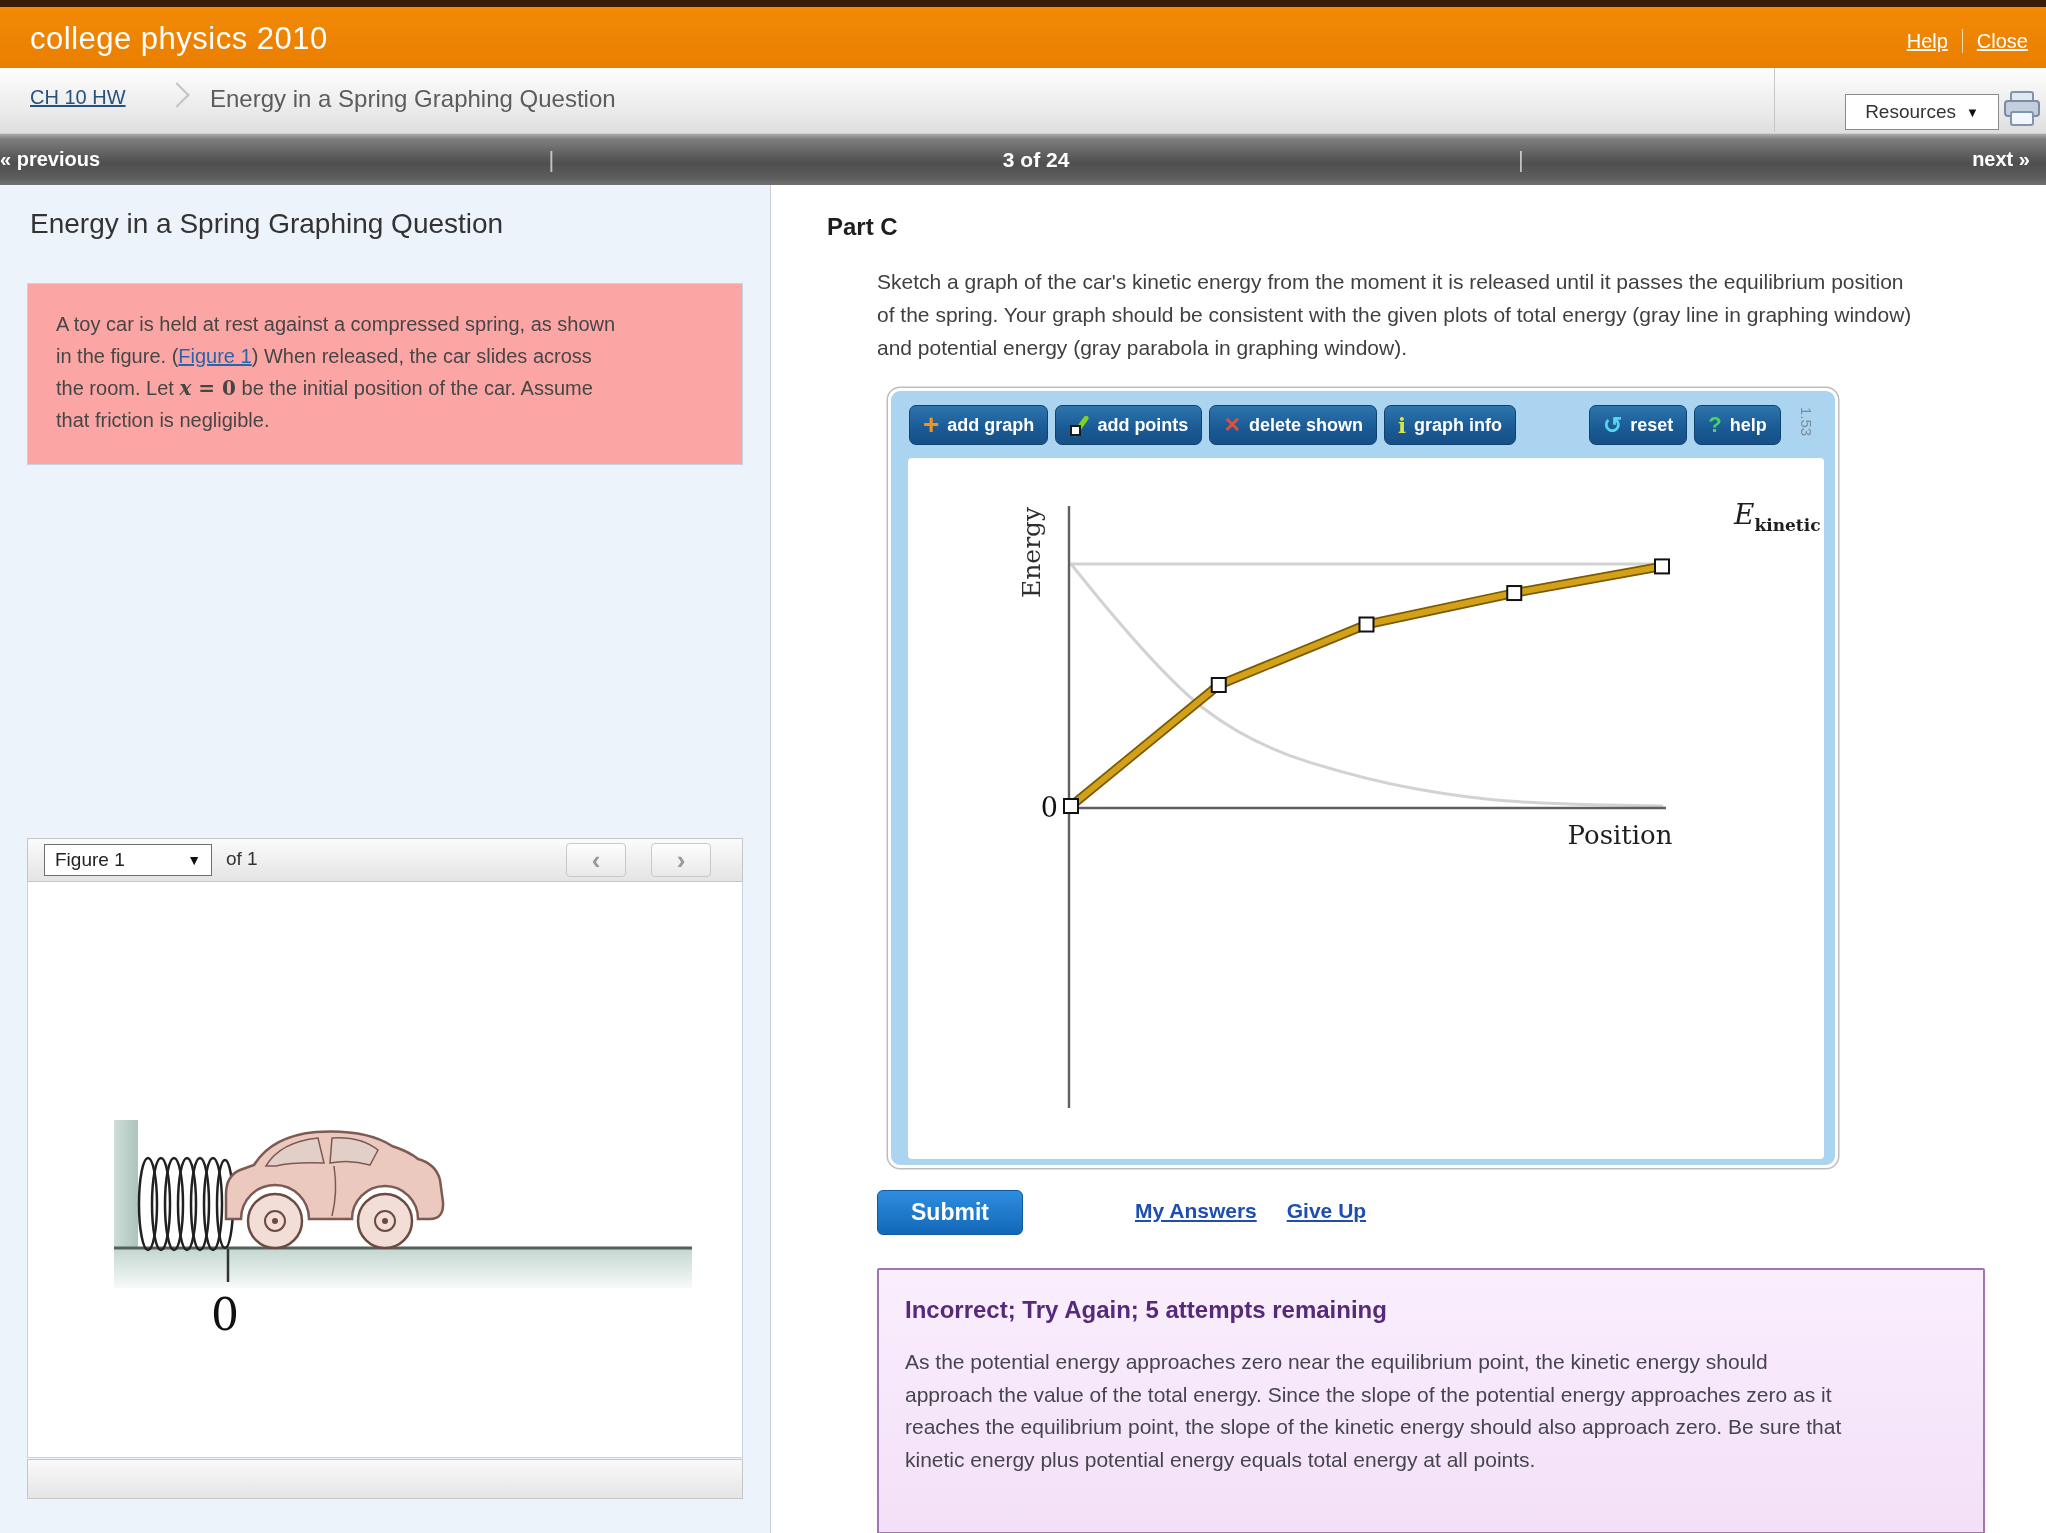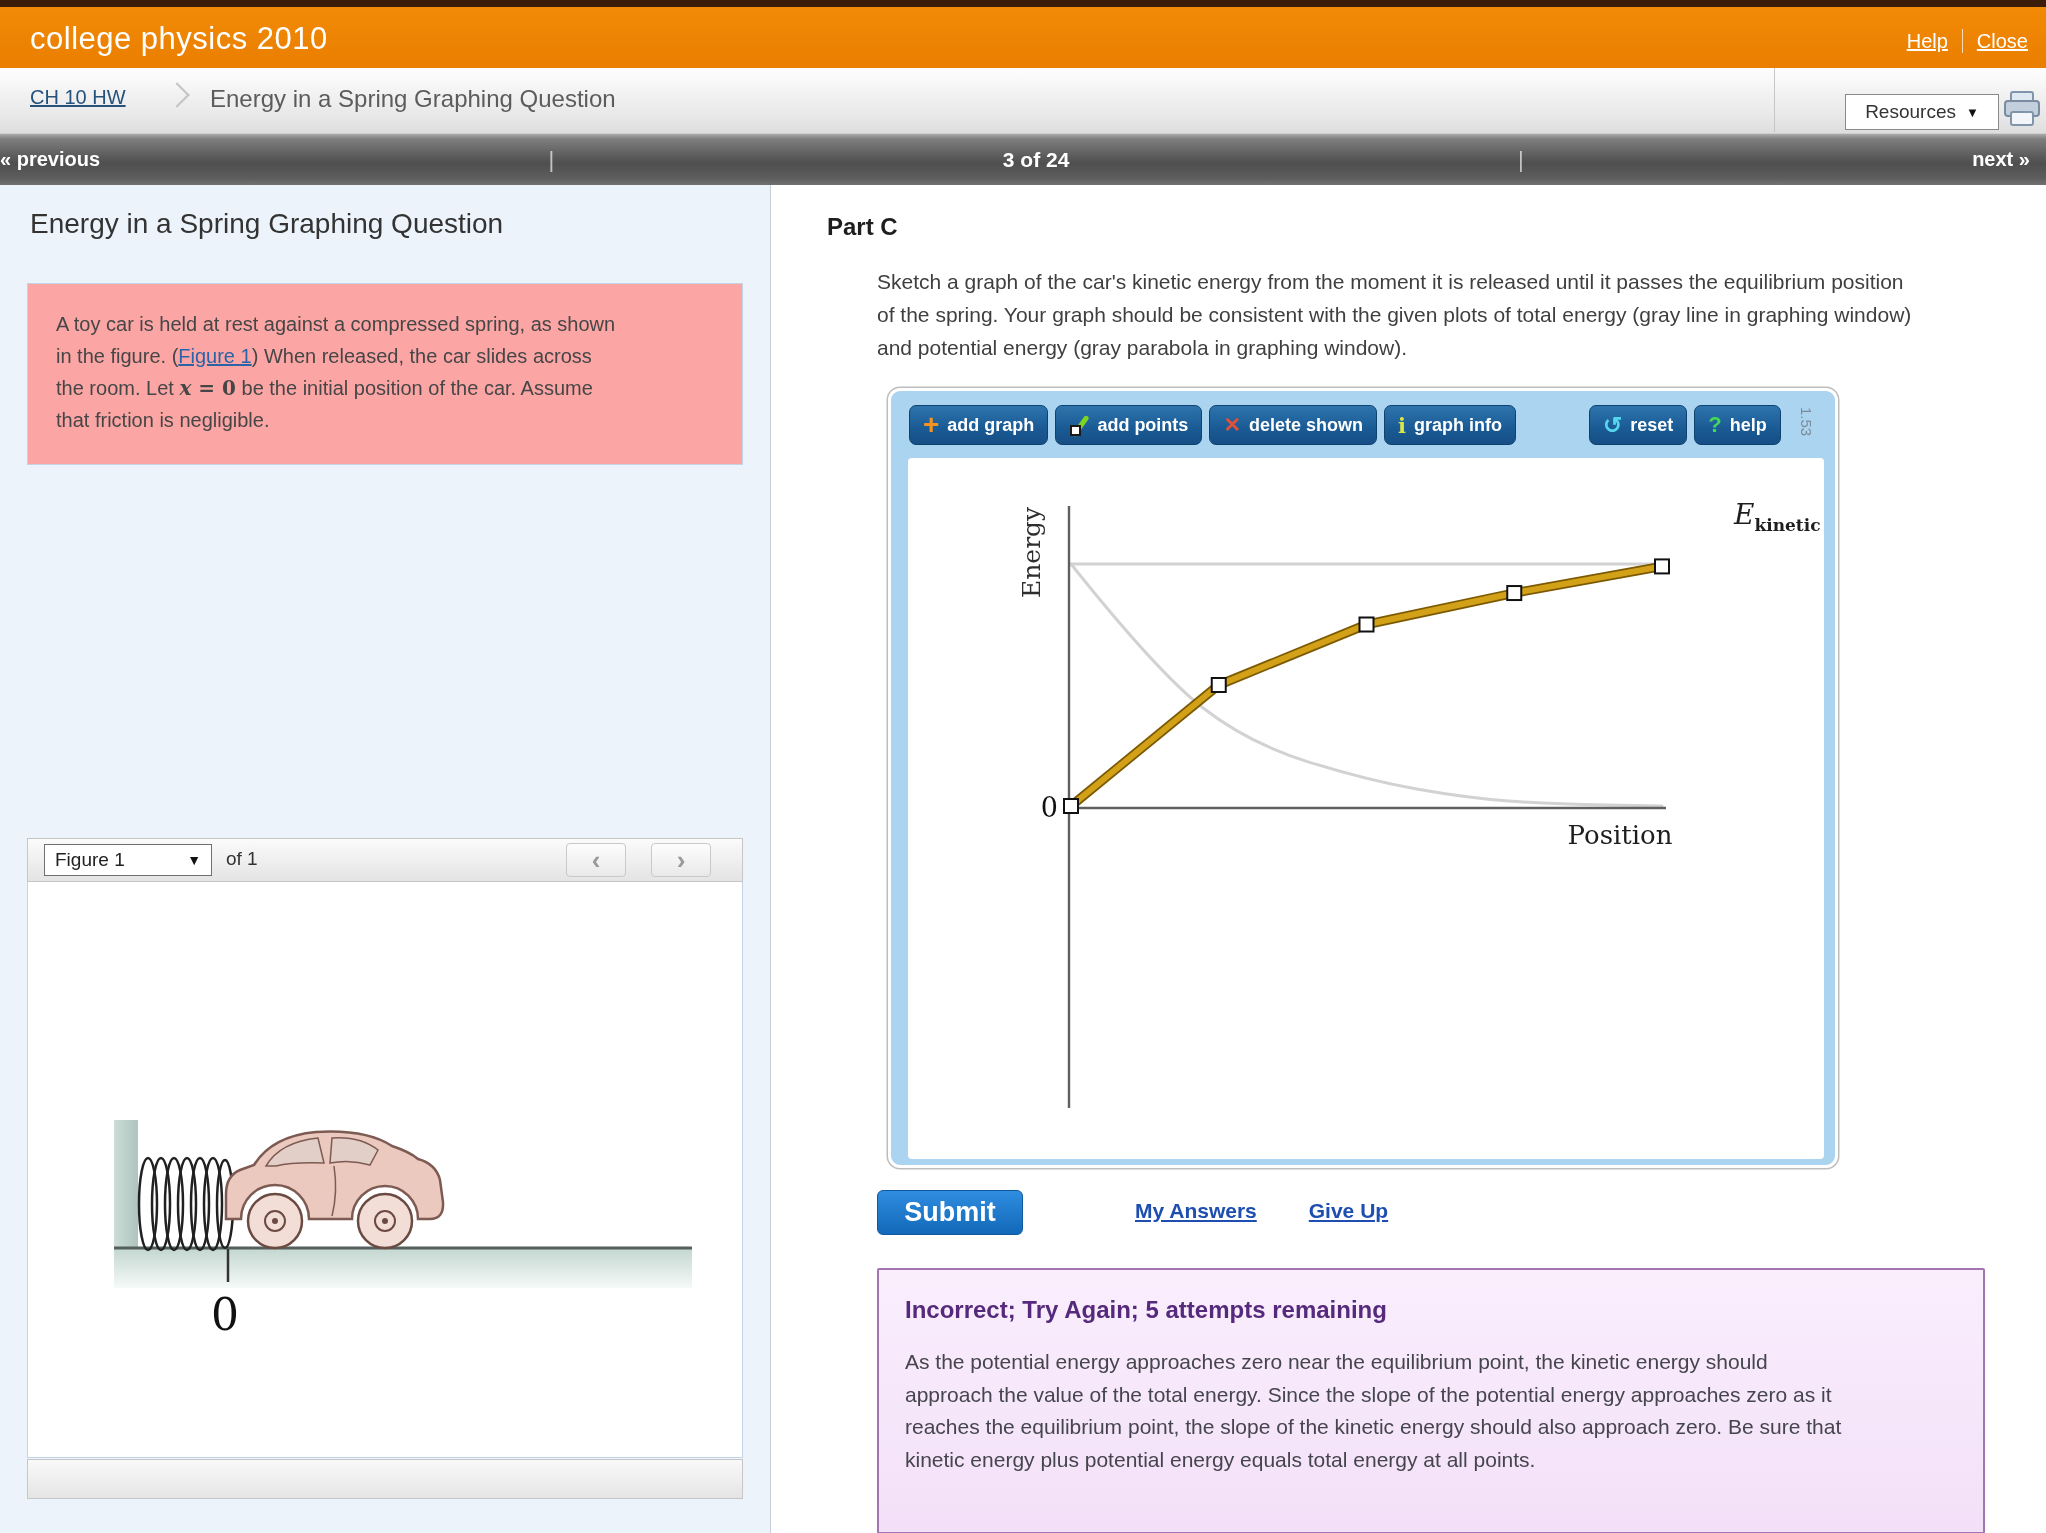--- a/index.html
+++ b/index.html
@@ -88,22 +88,22 @@
   .pts-icon i{position:absolute;left:9px;top:0;width:5px;height:24px;background:#7ed321;
               transform:rotate(36deg);border-radius:3px;}
   .pts-icon b{position:absolute;left:1px;top:11px;width:7px;height:7px;background:#fff;border:2px solid #1a1a1a;}
   #graph-version{position:absolute;left:924px;top:16px;transform:rotate(90deg);transform-origin:left top;
                  font-size:15px;color:#7c8b99;}
   #plot-wrap{position:absolute;left:17px;top:67px;width:916px;height:701px;background:#fff;border-radius:4px;}
 
   
   #submit-btn{position:absolute;left:106px;top:987px;width:144px;height:43px;border-radius:6px;
               background:linear-gradient(#2f8de0,#1268b8);border:1px solid #0f5a9e;color:#fff;
-              font-size:27px;font-weight:bold;display:flex;align-items:center;justify-content:center;cursor:pointer;}
-  #action-links{position:absolute;left:364px;top:996px;display:flex;gap:52px;}
+              font-size:23px;font-weight:bold;display:flex;align-items:center;justify-content:center;cursor:pointer;}
+  #action-links{position:absolute;left:364px;top:996px;display:flex;gap:30px;}
   #action-links a{font-size:21px;font-weight:bold;color:#1d4eb0;text-decoration:underline;}
 
   
   #feedback-box{position:absolute;left:106px;top:1065px;width:1108px;height:266px;box-sizing:border-box;
                 background:linear-gradient(#faeefd,#f3e0f8);border:2px solid #a374b2;border-radius:2px;
                 padding:26px 26px;}
   #feedback-title{font-size:24px;font-weight:bold;color:#552a7d;}
   #feedback-body{margin-top:22px;width:940px;font-size:21px;line-height:1.55;color:#45454d;}
 </style>
 </head>

